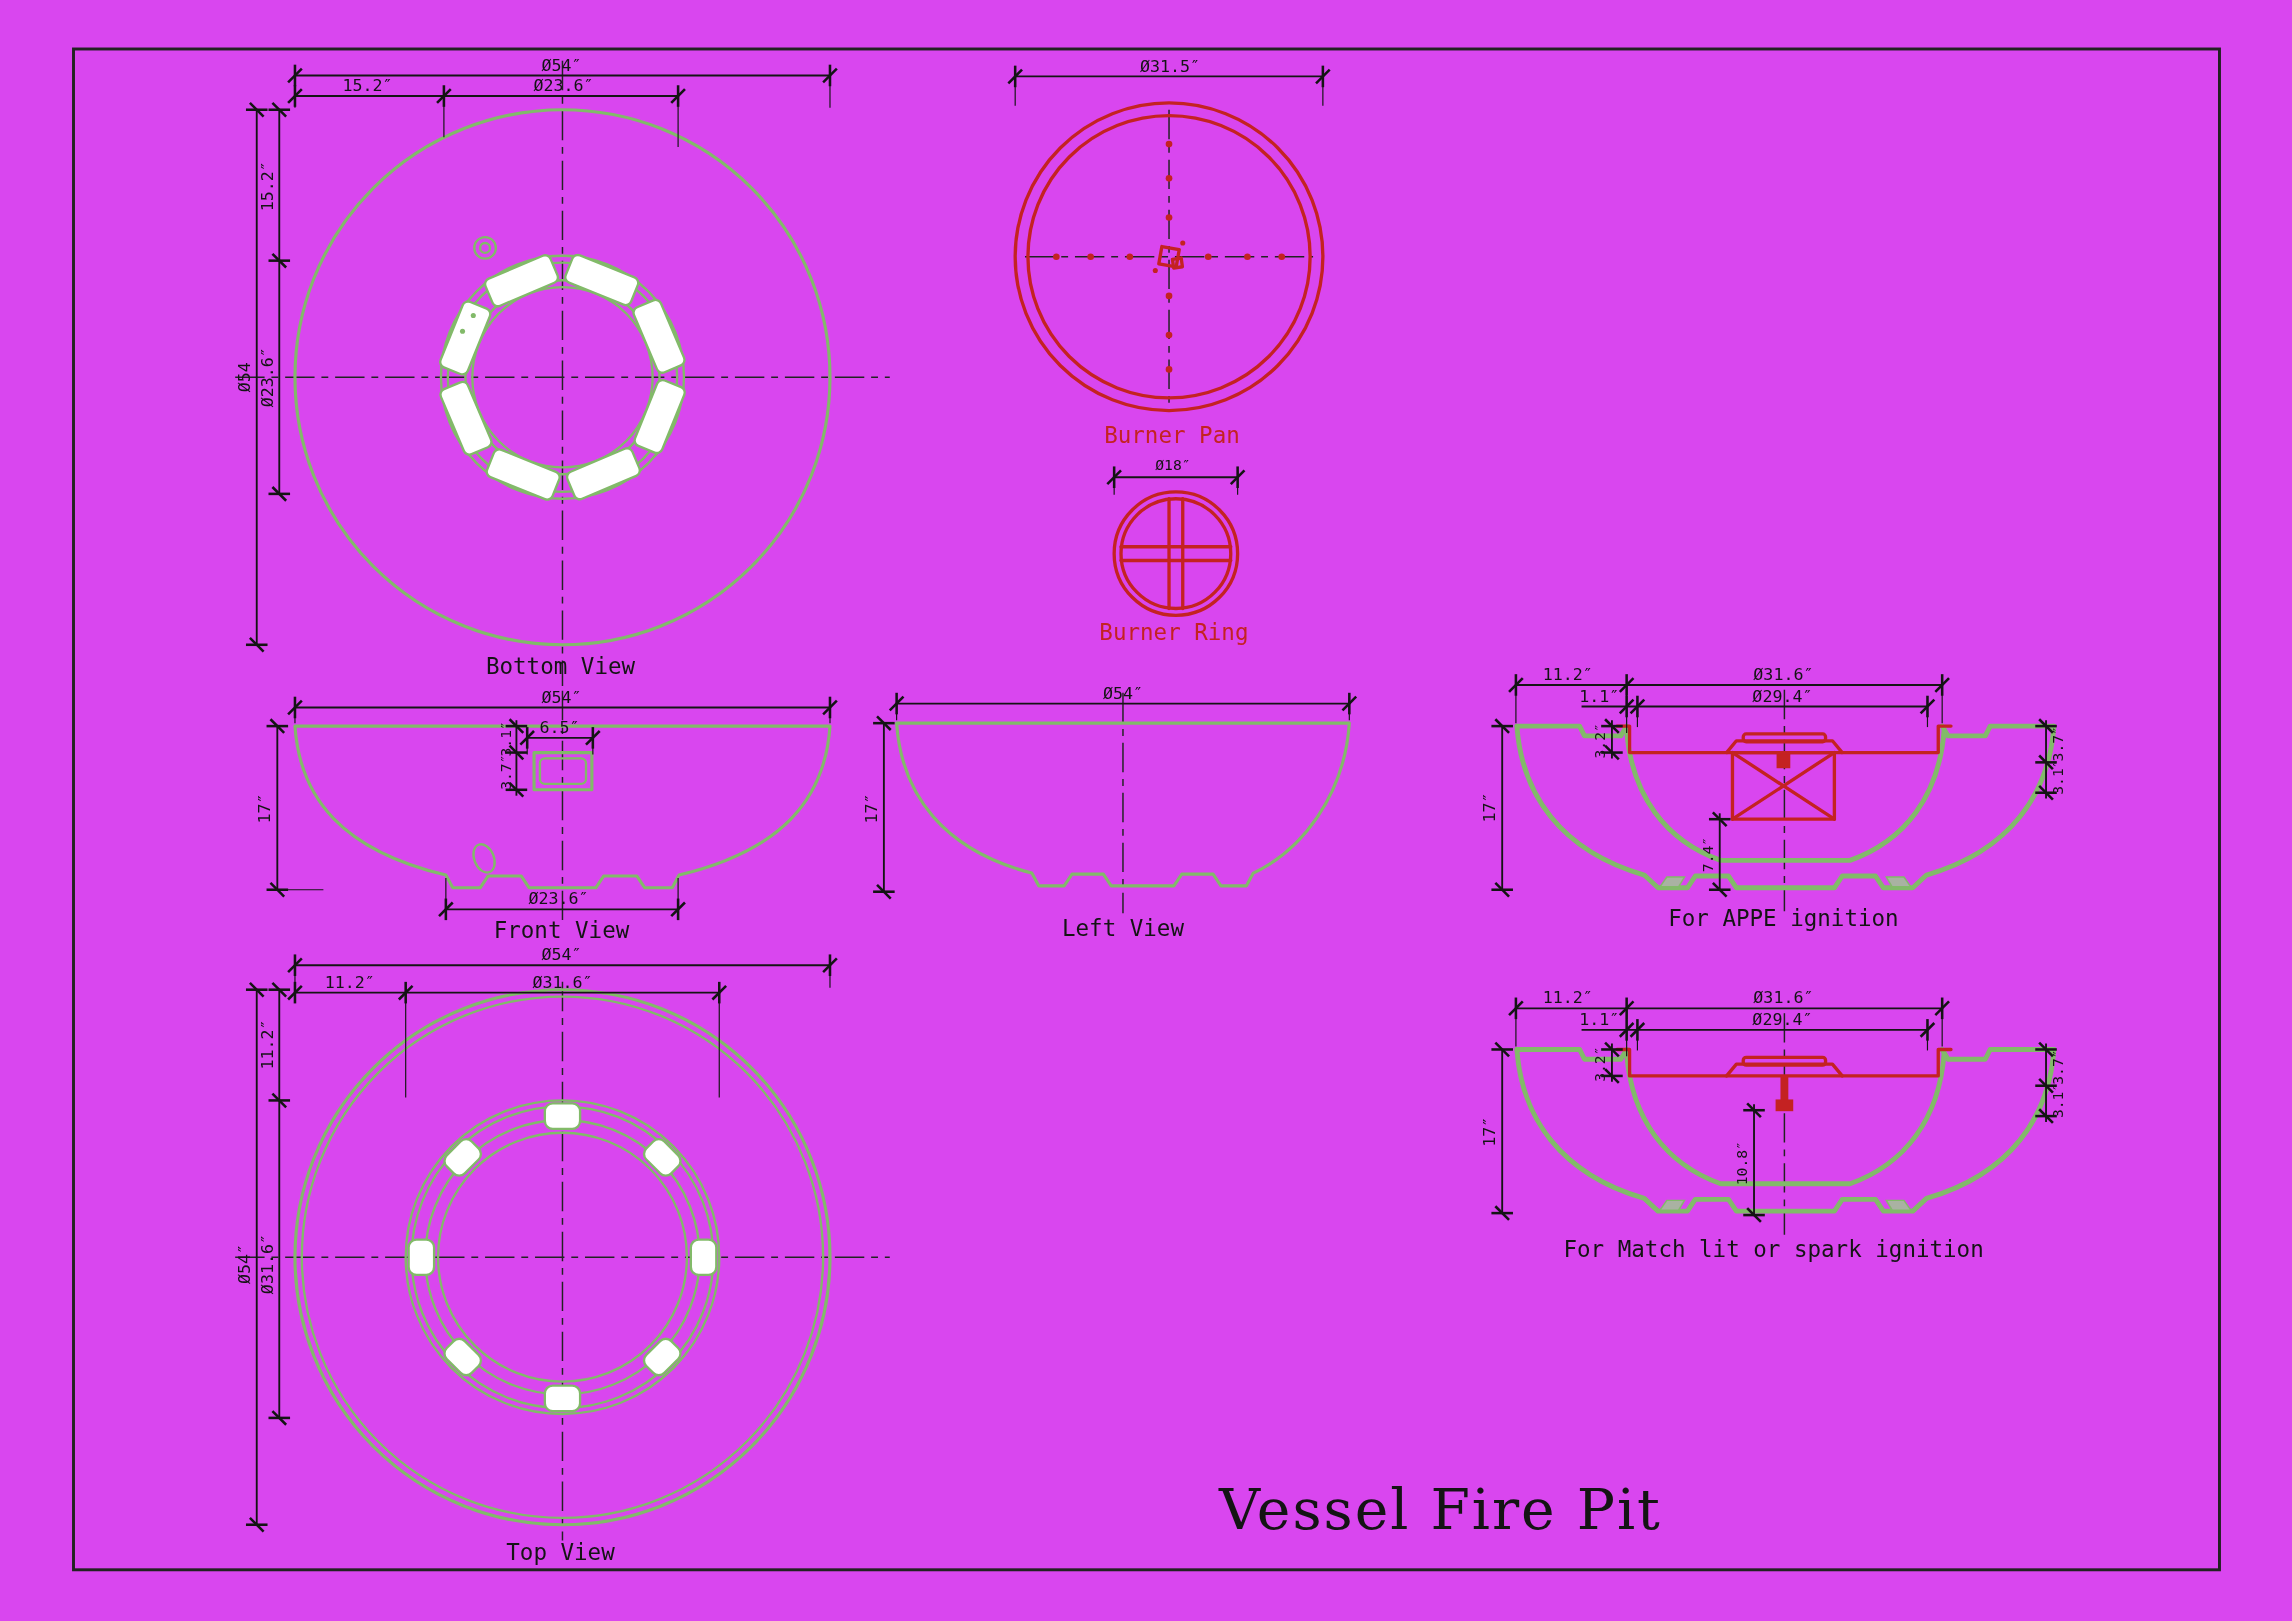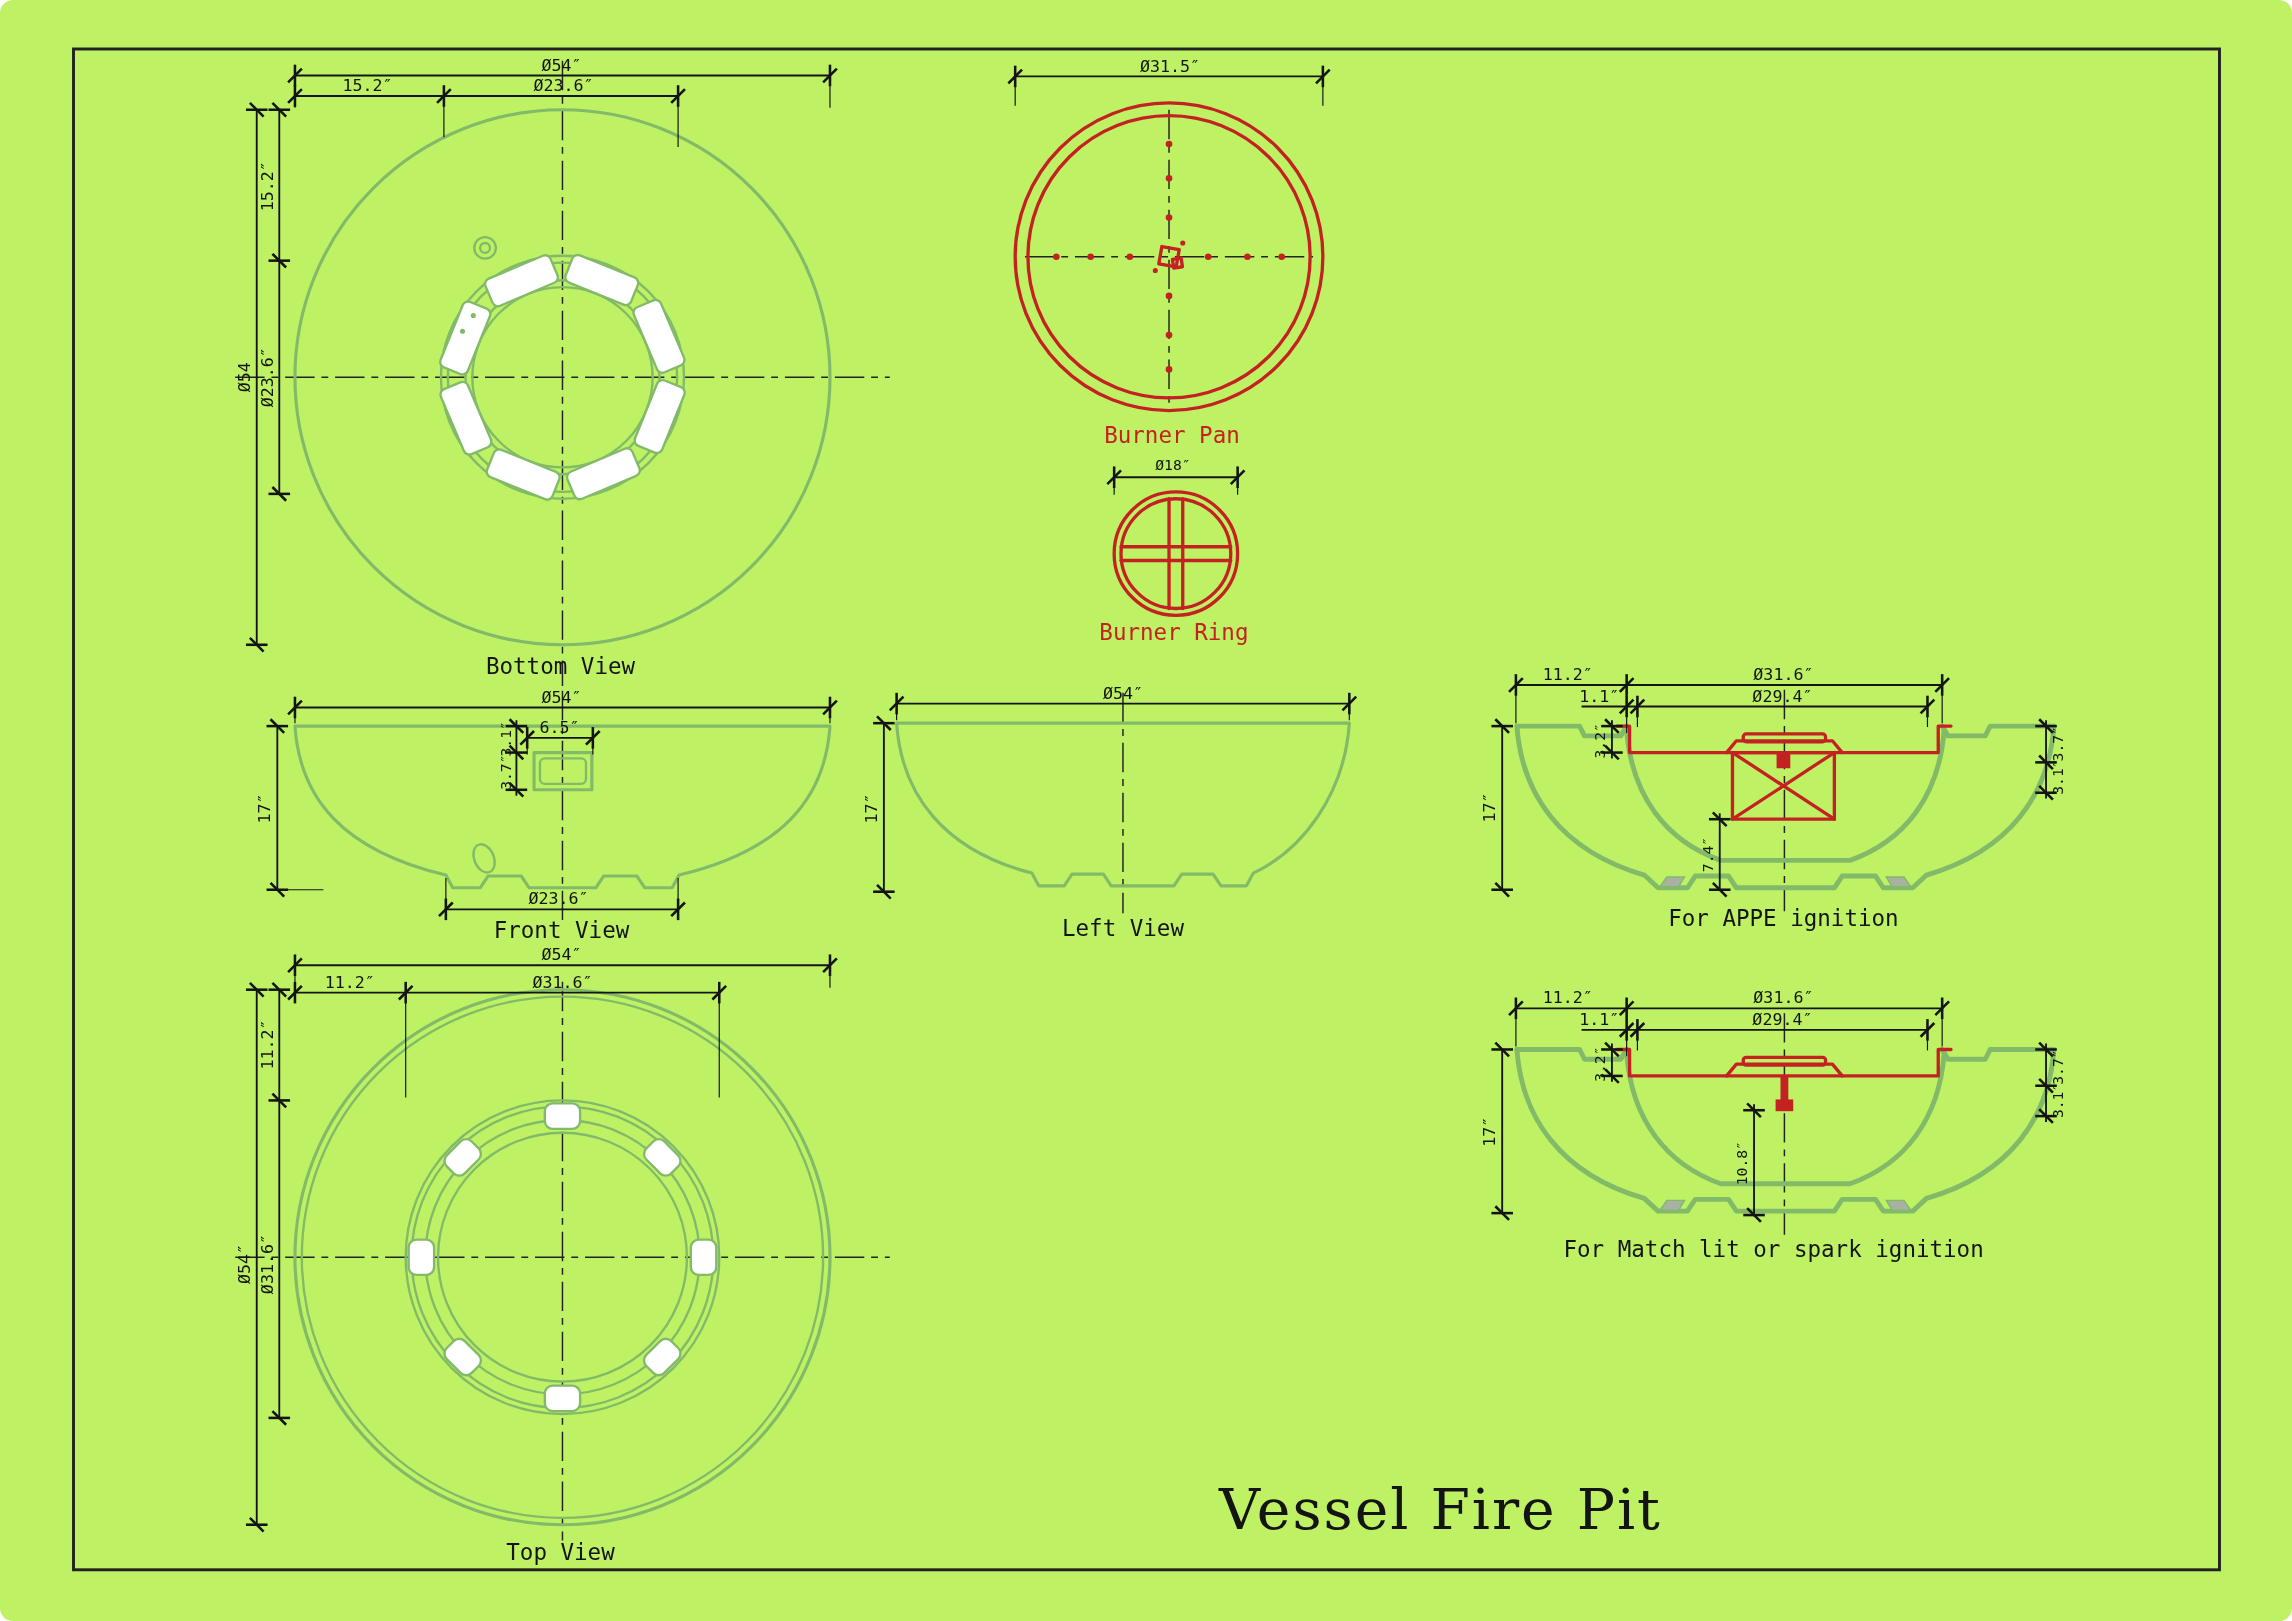--- a/index.html
+++ b/index.html
@@ -1,16 +1,16 @@
 <!DOCTYPE html>
 <html><head>
 <meta charset="utf-8">
 <style>
   html,body{margin:0;padding:0;background:#ffffff;}
-  .page{width:100%;max-width:2293px;margin:0 auto;background:#bef264;border-radius:13px;}
+  .page{width:100%;max-width:2293px;margin:0 auto;background:#d946ef;}
   svg{display:block;width:100%;height:auto;}
   
   .g  {stroke:#82ba69;fill:none;stroke-width:3.2;stroke-linejoin:round;stroke-linecap:round;}
   .g2 {stroke:#82ba69;fill:none;stroke-width:2.4;stroke-linejoin:round;}
   .gth{stroke:#82ba69;fill:none;stroke-width:5;stroke-linejoin:round;stroke-linecap:round;}
   .gw {stroke:#82ba69;fill:#ffffff;stroke-width:2.4;stroke-linejoin:round;}
   .r  {stroke:#c42222;fill:none;stroke-width:3.4;stroke-linejoin:round;stroke-linecap:round;}
   .rf {fill:#c42222;stroke:none;}
   .rd {fill:#c42222;stroke:none;}
   .d  {stroke:#141414;fill:none;stroke-width:1.9;}

